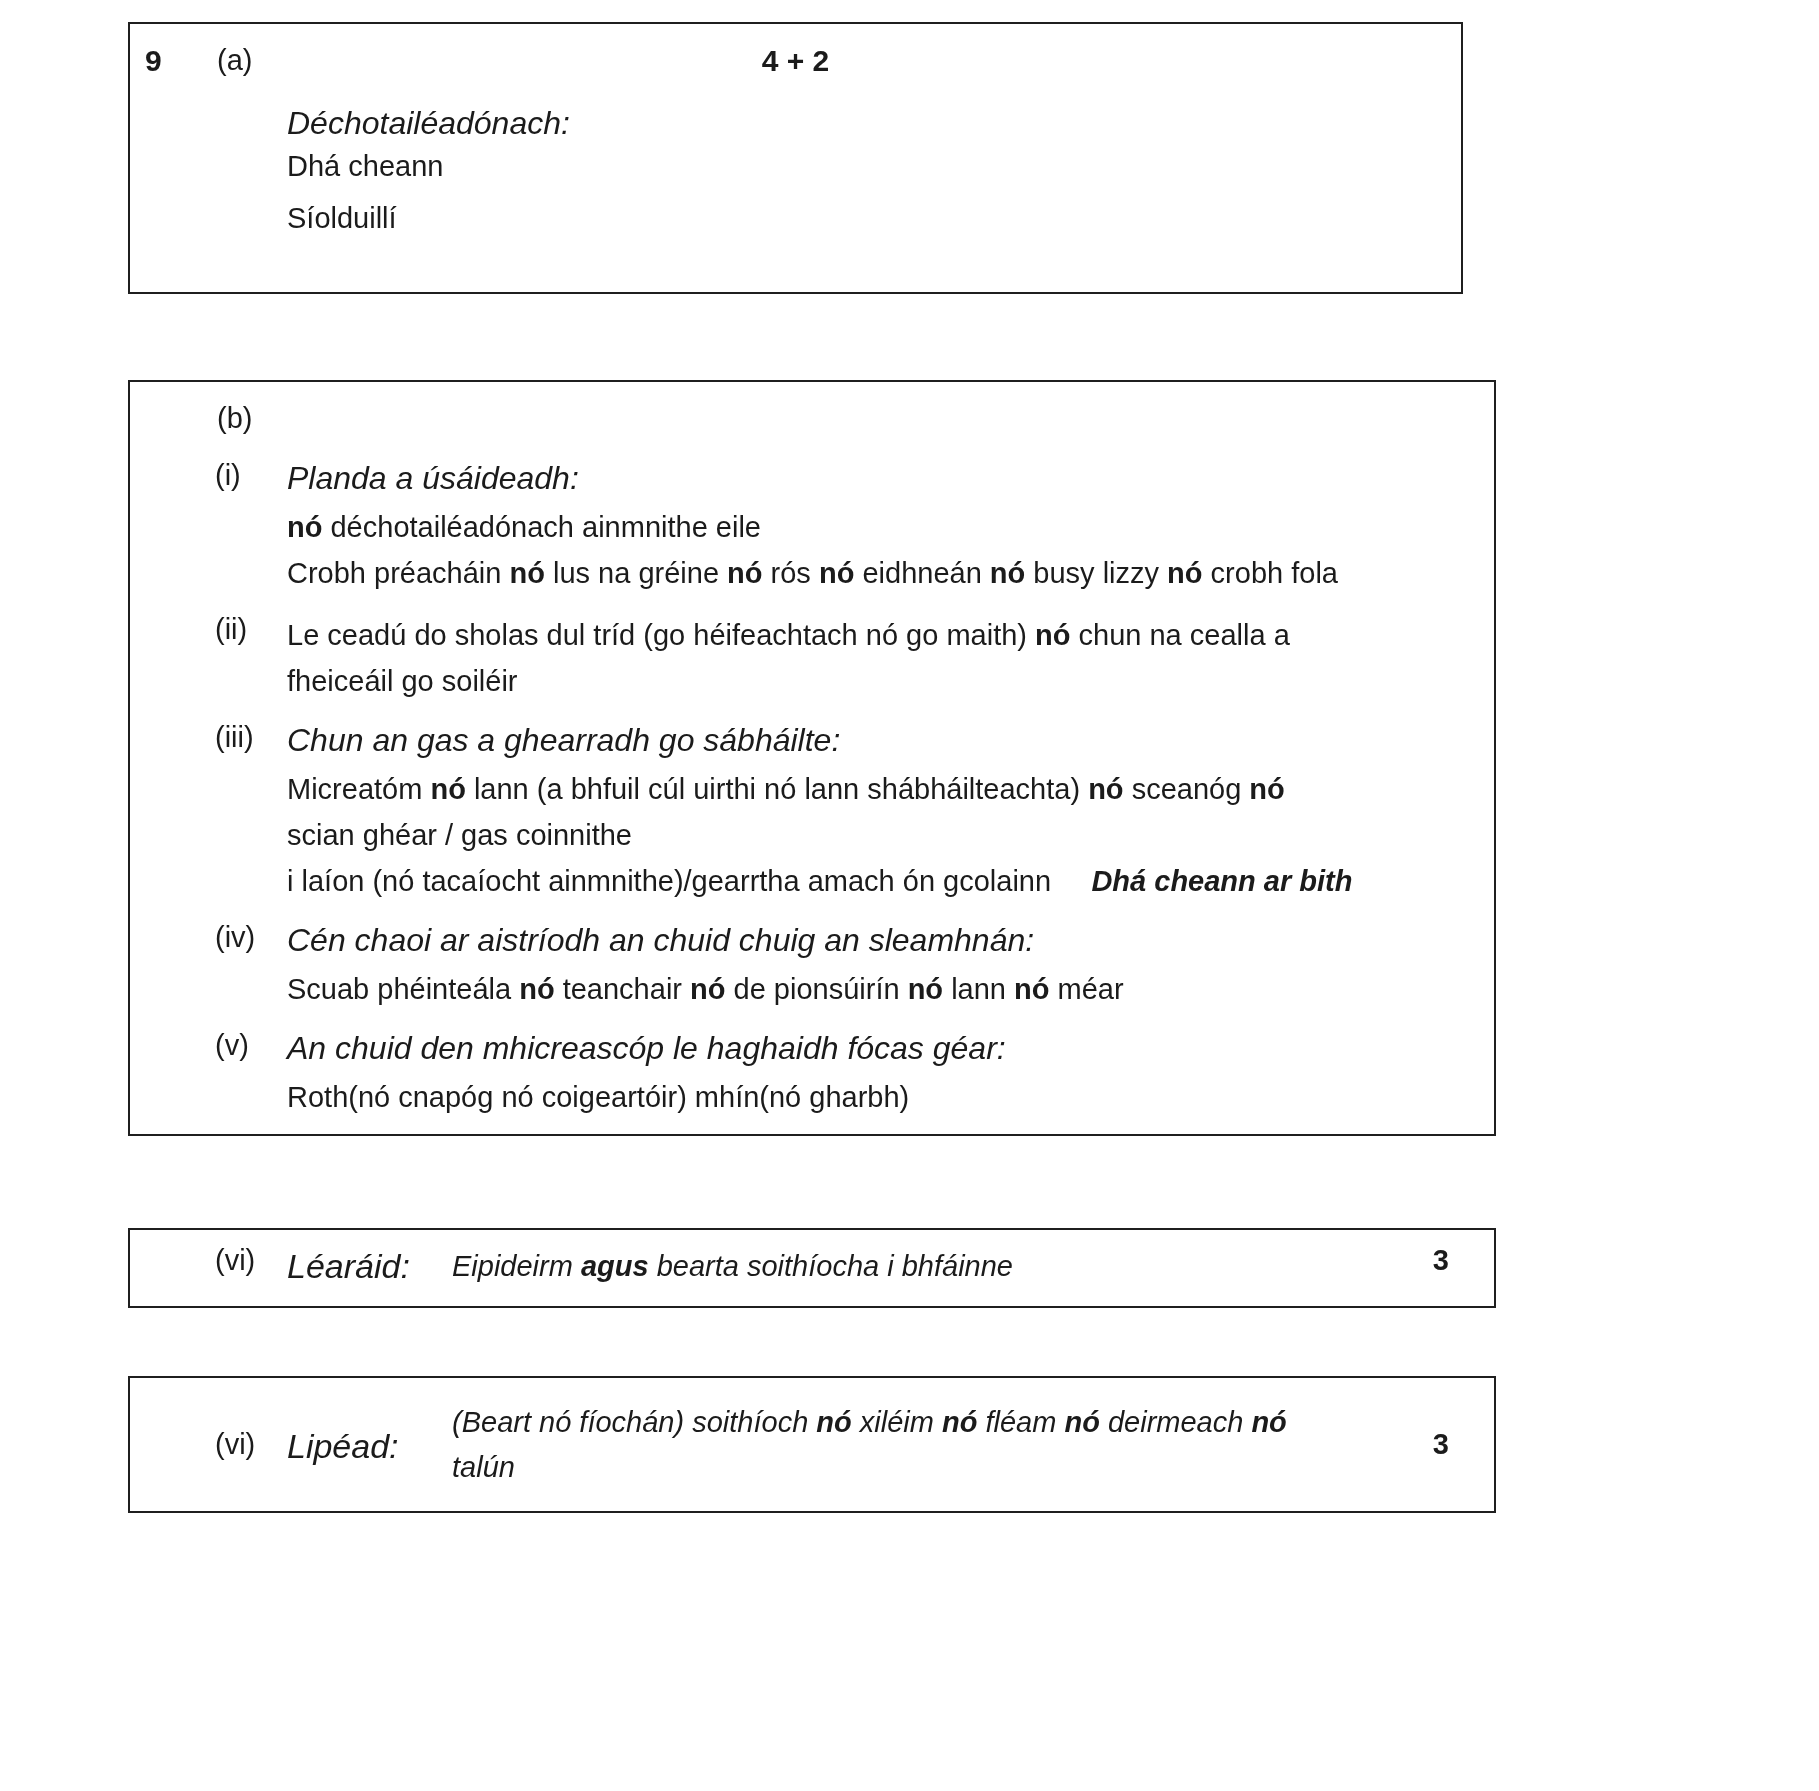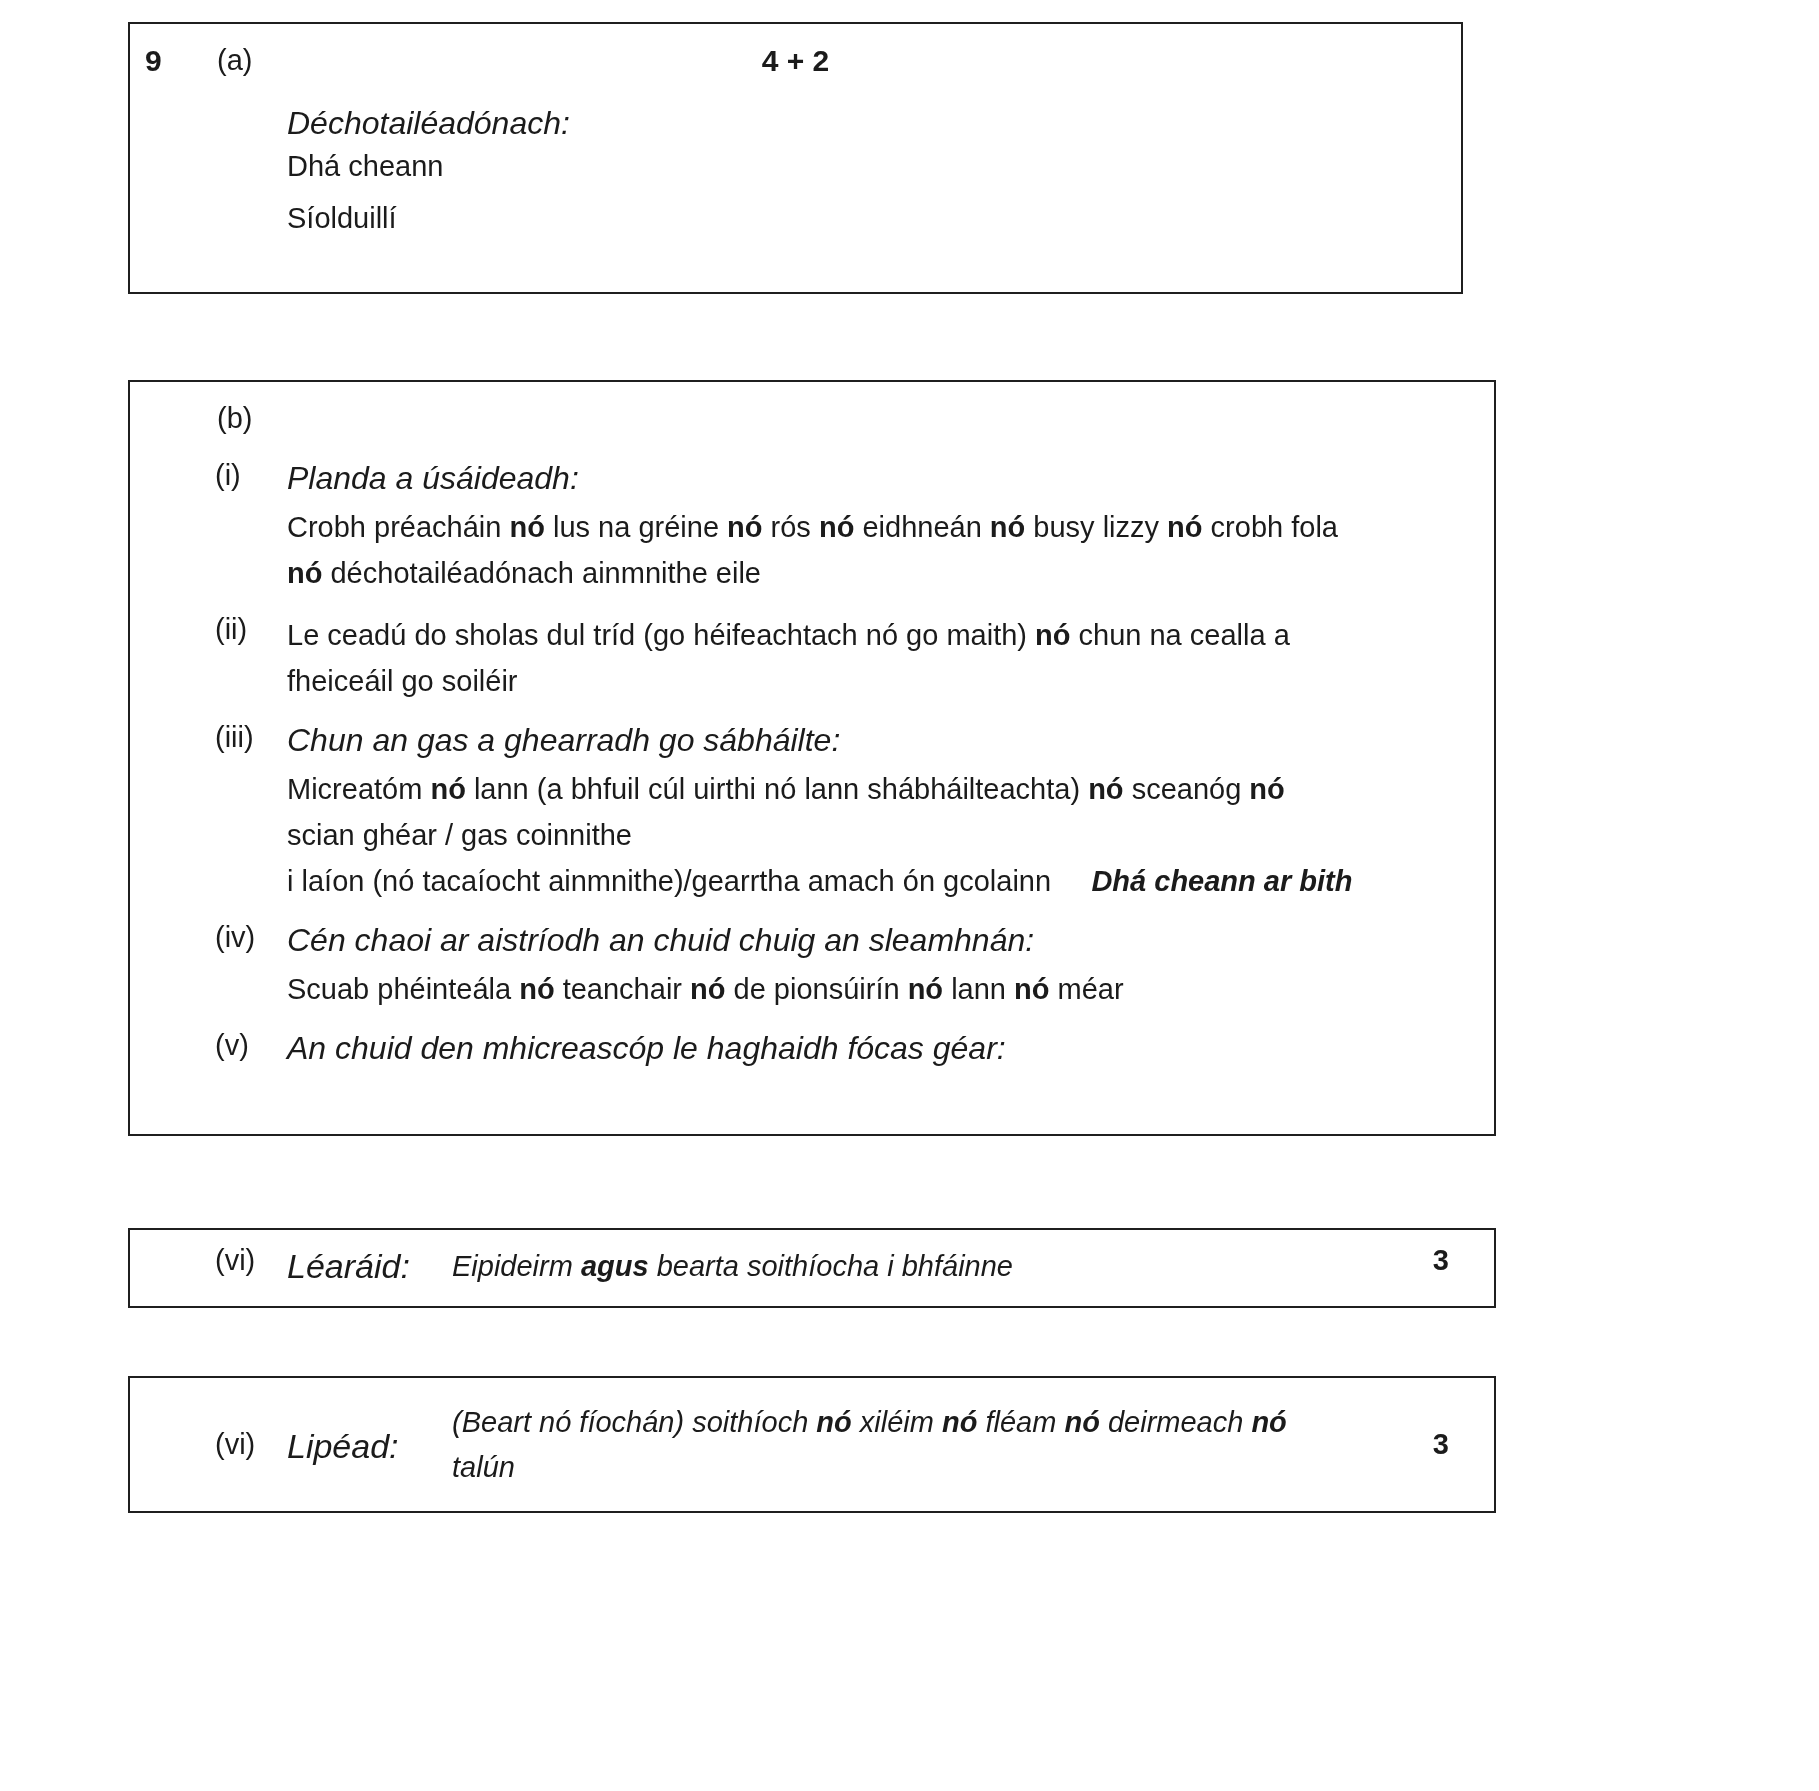--- a/index.html
+++ b/index.html
@@ -65,22 +65,22 @@
   <div class="box-head">
     <span class="part-label">(b)</span>
   </div>
 
   <div class="items">
 
     <div class="item">
       <div class="item-label">(i)</div>
       <div class="item-content">
         <div class="prompt">Planda a úsáideadh:</div>
+        <div class="rich-line"><span class="b">nó</span><span> déchotailéadónach ainmnithe eile</span></div>
         <div class="rich-line"><span>Crobh préacháin </span><span class="b">nó</span><span> lus na gréine </span><span class="b">nó</span><span> rós </span><span class="b">nó</span><span> eidhneán </span><span class="b">nó</span><span> busy lizzy </span><span class="b">nó</span><span> crobh fola</span></div>
-        <div class="rich-line"><span class="b">nó</span><span> déchotailéadónach ainmnithe eile</span></div>
       </div>
     </div>
 
     <div class="item">
       <div class="item-label">(ii)</div>
       <div class="item-content">
         <div class="rich-line"><span>Le ceadú do sholas dul tríd (go héifeachtach nó go maith) </span><span class="b">nó</span><span> chun na cealla a</span></div>
         <div class="rich-line"><span>fheiceáil go soiléir</span></div>
       </div>
     </div>
@@ -100,20 +100,21 @@
       <div class="item-content">
         <div class="prompt">Cén chaoi ar aistríodh an chuid chuig an sleamhnán:</div>
         <div class="rich-line"><span>Scuab phéinteála </span><span class="b">nó</span><span> teanchair </span><span class="b">nó</span><span> de pionsúirín </span><span class="b">nó</span><span> lann </span><span class="b">nó</span><span> méar</span></div>
       </div>
     </div>
 
     <div class="item">
       <div class="item-label">(v)</div>
       <div class="item-content">
         <div class="prompt">An chuid den mhicreascóp le haghaidh fócas géar:</div>
+        <div class="rich-line"><span>Roth(nó cnapóg nó coigeartóir) mhín(nó gharbh)</span></div>
       </div>
     </div>
 
   </div>
 </section>
 
 <section class="box" id="box-d">
   <div class="vi-row">
     <span class="vi-label">(vi)</span>
     <span class="vi-title">Léaráid:</span>

